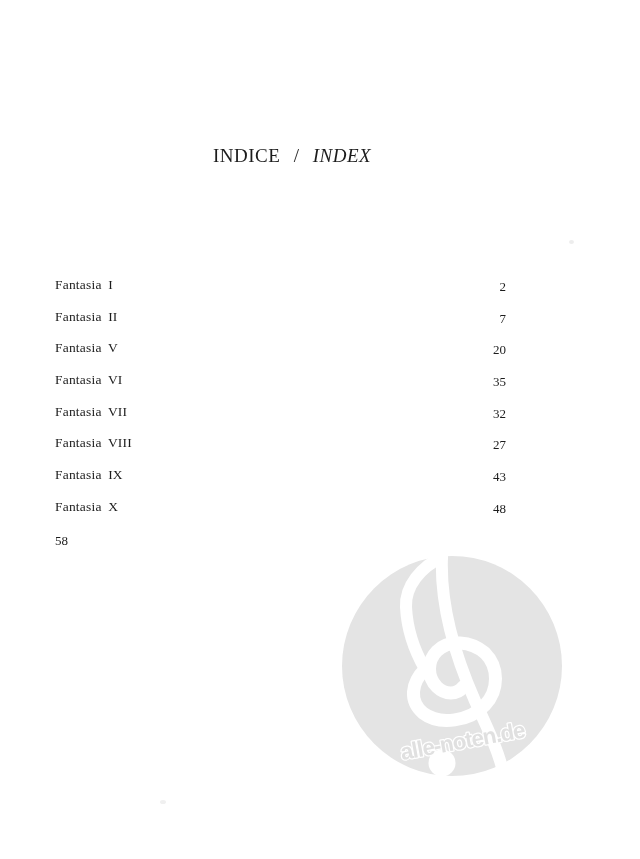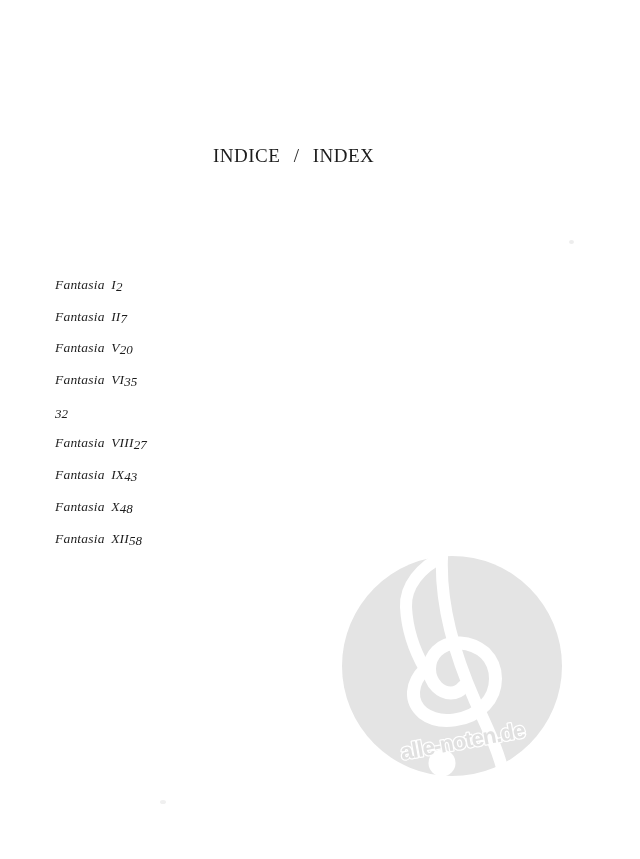--- a/index.html
+++ b/index.html
@@ -39,37 +39,37 @@
     font-size: 19px;
     line-height: 20px;
     letter-spacing: 0.5px;
     white-space: nowrap;
   }
   .title .sep {
     display: inline-block;
     margin: 0 8px;
   }
   .title .italic {
+    font-style: italic;
     text-align: right;
   }
   
   .toc {
     position: absolute;
     left: 55px;
     top: 269px;
     width: 451px;
   }
   .row {
     display: flex;
-    justify-content: flex-start;
+    justify-content: space-between;
     align-items: baseline;
     height: 31.7px;
     line-height: 31.7px;
     font-size: 13.5px;
-    font-style: italic;
   }
   .row .name {
     word-spacing: 3px;
     letter-spacing: 0.2px;
   }
   .row .pg {
     position: relative;
     top: 2px;
     font-size: 13px;
   }
@@ -127,41 +127,41 @@
       <span class="name">Fantasia V</span>
       <span class="pg">20</span>
     </div>
 
     <div class="row">
       <span class="name">Fantasia VI</span>
       <span class="pg">35</span>
     </div>
 
     <div class="row">
+      <span class="name">Fantasia VII</span>
       <span class="pg">32</span>
     </div>
 
     <div class="row">
       <span class="name">Fantasia VIII</span>
       <span class="pg">27</span>
     </div>
 
     <div class="row">
       <span class="name">Fantasia IX</span>
       <span class="pg">43</span>
     </div>
 
     <div class="row">
       <span class="name">Fantasia X</span>
       <span class="pg">48</span>
     </div>
 
 
     <div class="row">
-      <span class="name">Fantasia XII</span>
       <span class="pg">58</span>
     </div>
   </div>
 
   <div class="speck speck-1"></div>
   <div class="speck speck-2"></div>
 
 </div>
 
 </body></html>

